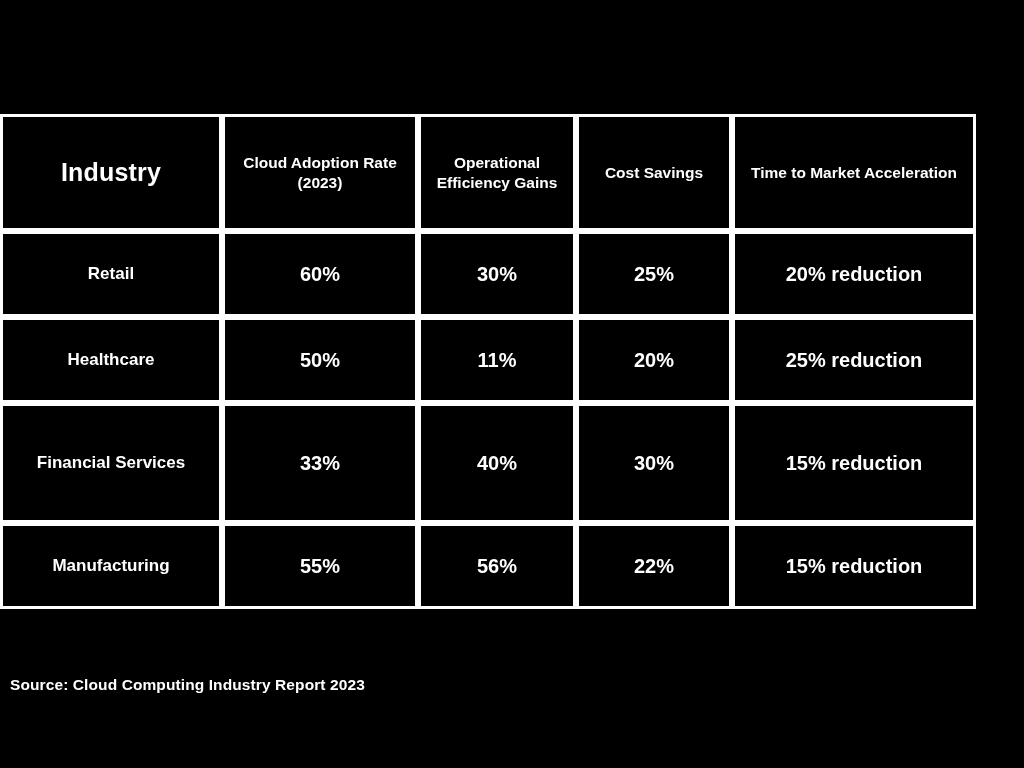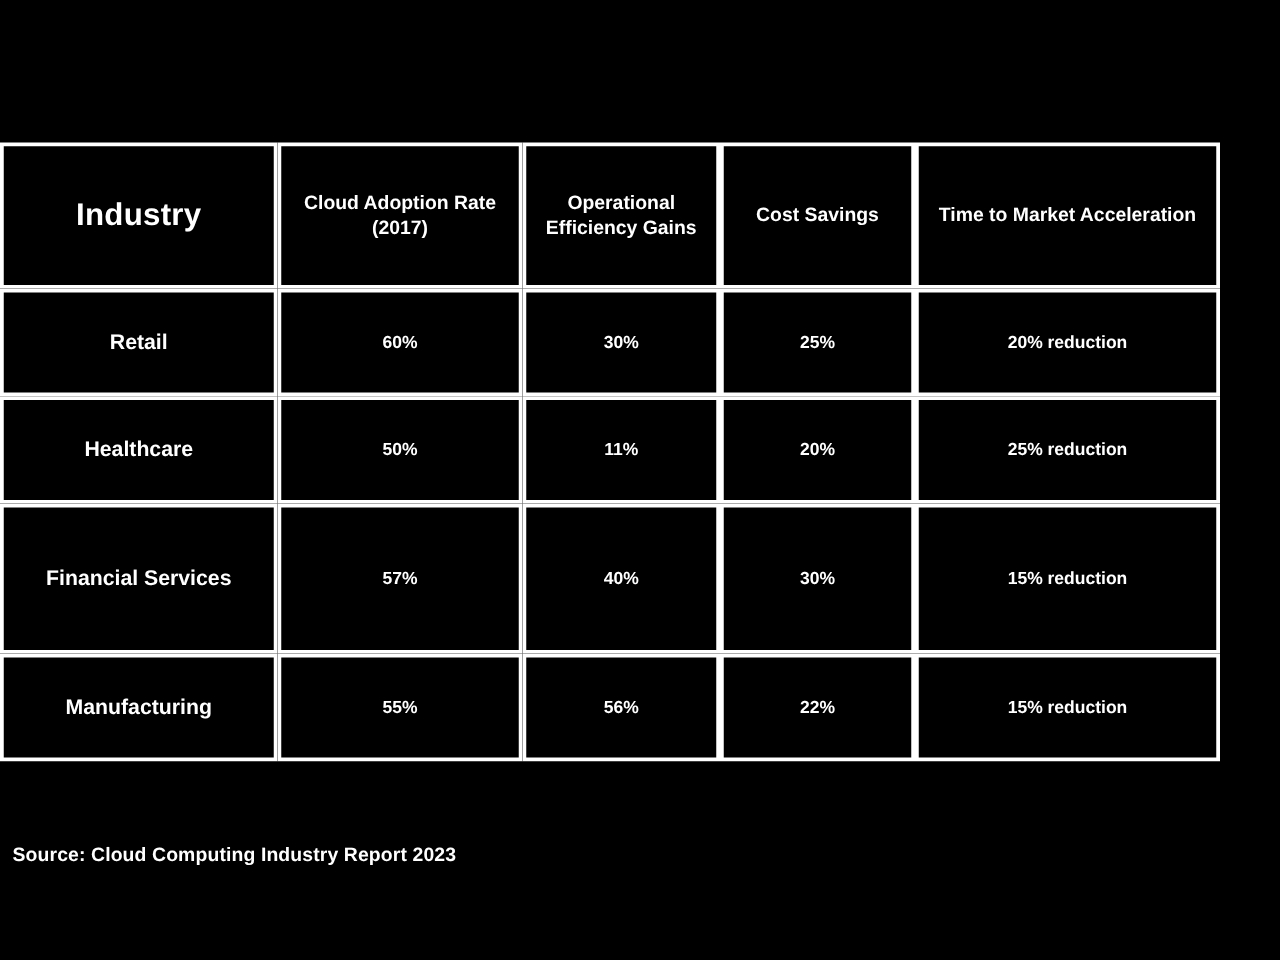--- a/index.html
+++ b/index.html
@@ -73,21 +73,21 @@
   col.c2 { width: 196px; }
   col.c3 { width: 158px; }
   col.c4 { width: 156px; }
   col.c5 { width: 244px; }
 
   thead tr { height: 117px; }
   tbody tr.r-short { height: 86px; }
   tbody tr.r-tall  { height: 120px; }
 
   tbody td {
-    font-size: 14px;
+    font-size: 20px;
   }
   tbody td.industry-cell {
     font-size: 17px;
   }
 
   .source-note {
     position: absolute;
     left: 10px;
     top: 676px;
     font-size: 15.5px;
@@ -107,21 +107,21 @@
       <colgroup>
         <col class="c1">
         <col class="c2">
         <col class="c3">
         <col class="c4">
         <col class="c5">
       </colgroup>
       <thead>
         <tr>
           <th class="col-industry">Industry</th>
-          <th class="col-sub">Cloud Adoption Rate (2017)</th>
+          <th class="col-sub">Cloud Adoption Rate (2023)</th>
           <th class="col-sub">Operational Efficiency Gains</th>
           <th class="col-sub">Cost Savings</th>
           <th class="col-sub">Time to Market Acceleration</th>
         </tr>
       </thead>
       <tbody>
         <tr class="r-short">
           <td class="industry-cell">Retail</td>
           <td>60%</td>
           <td>30%</td>
@@ -130,21 +130,21 @@
         </tr>
         <tr class="r-short">
           <td class="industry-cell">Healthcare</td>
           <td>50%</td>
           <td>11%</td>
           <td>20%</td>
           <td>25% reduction</td>
         </tr>
         <tr class="r-tall">
           <td class="industry-cell">Financial Services</td>
-          <td>57%</td>
+          <td>33%</td>
           <td>40%</td>
           <td>30%</td>
           <td>15% reduction</td>
         </tr>
         <tr class="r-short">
           <td class="industry-cell">Manufacturing</td>
           <td>55%</td>
           <td>56%</td>
           <td>22%</td>
           <td>15% reduction</td>

